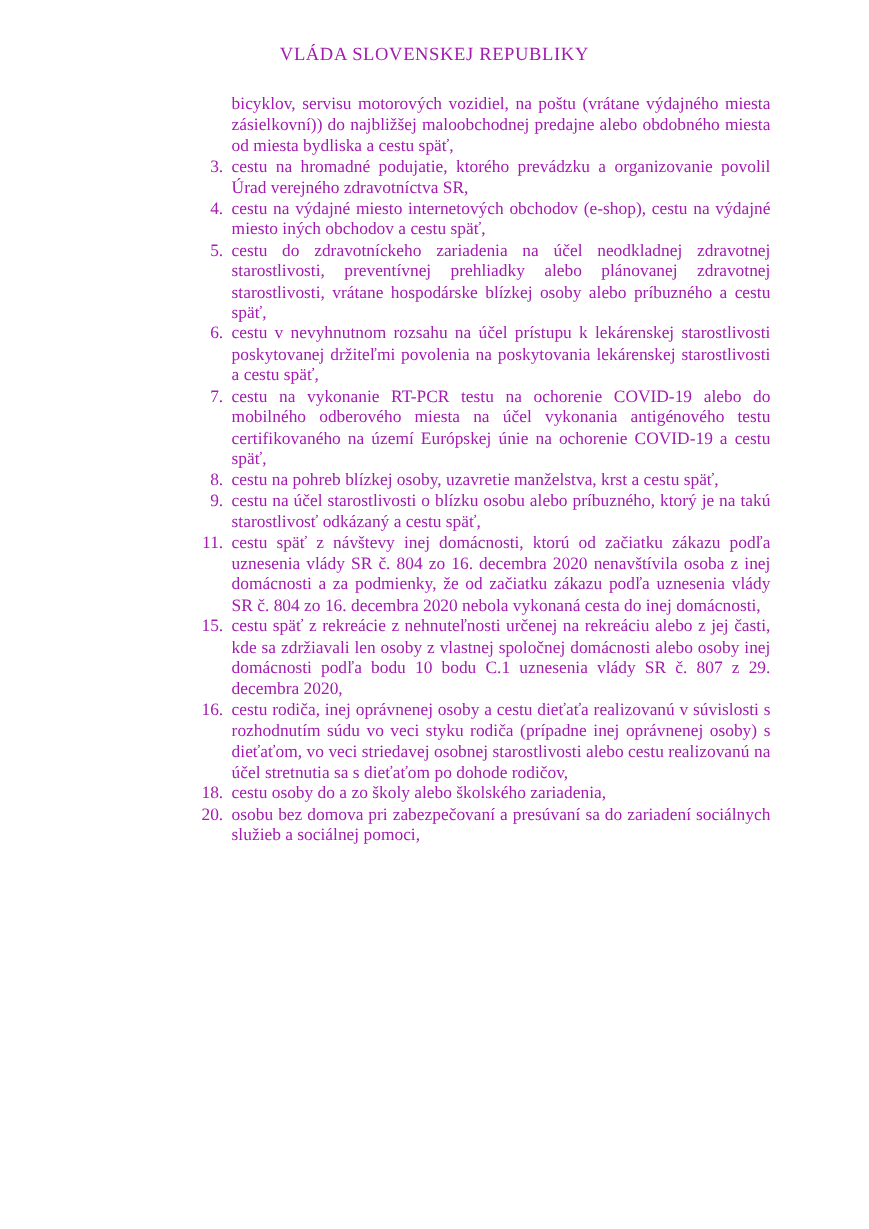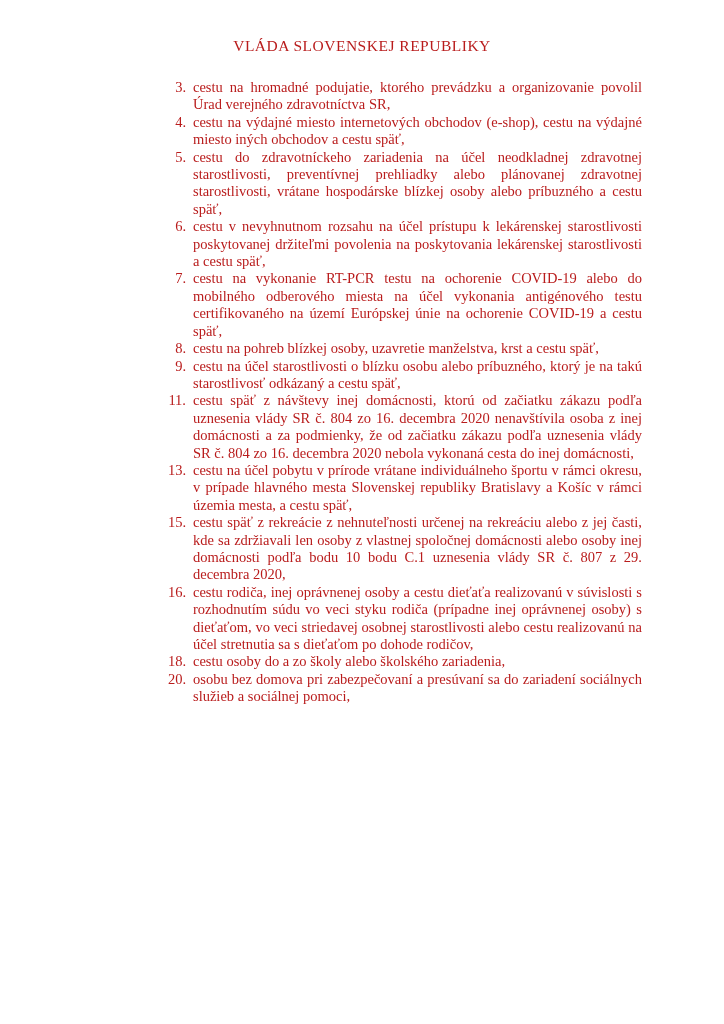--- a/index.html
+++ b/index.html
@@ -6,21 +6,21 @@
     margin: 0;
     padding: 0;
     background: #ffffff;
   }
   .page {
     position: relative;
     width: 724px;
     height: 756px;
     background: #ffffff;
     font-family: "Liberation Serif", "DejaVu Serif", serif;
-    color: #b91c1c;
+    color: #a21caf;
     overflow: hidden;
   }
   .doc-title {
     position: absolute;
     top: 37px;
     left: 0;
     width: 724px;
     text-align: center;
     font-size: 15.5px;
     letter-spacing: 0.5px;
@@ -72,20 +72,21 @@
   }
 </style>
 </head>
 <body>
 
 <div class="page">
 
   <div class="doc-title">VLÁDA SLOVENSKEJ REPUBLIKY</div>
 
   <div class="doc-body">
+    <p class="cont-para">bicyklov, servisu motorových vozidiel, na poštu (vrátane výdajného miesta zásielkovní)) do najbližšej maloobchodnej predajne alebo obdobného miesta od miesta bydliska a cestu späť,</p>
     <div class="num-list">
         <div class="list-item">
           <span class="num">3.</span>
           <span class="txt">cestu na hromadné podujatie, ktorého prevádzku a organizovanie povolil Úrad verejného zdravotníctva SR,</span>
         </div>
         <div class="list-item">
           <span class="num">4.</span>
           <span class="txt">cestu na výdajné miesto internetových obchodov (e-shop), cestu na výdajné miesto iných obchodov a cestu späť,</span>
         </div>
         <div class="list-item">
@@ -106,24 +107,20 @@
         </div>
         <div class="list-item">
           <span class="num">9.</span>
           <span class="txt">cestu na účel starostlivosti o blízku osobu alebo príbuzného, ktorý je na takú starostlivosť odkázaný a cestu späť,</span>
         </div>
         <div class="list-item">
           <span class="num">11.</span>
           <span class="txt">cestu späť z návštevy inej domácnosti, ktorú od začiatku zákazu podľa uznesenia vlády SR č. 804 zo 16. decembra 2020 nenavštívila osoba z inej domácnosti a za podmienky, že od začiatku zákazu podľa uznesenia vlády SR č. 804 zo 16. decembra 2020 nebola vykonaná cesta do inej domácnosti,</span>
         </div>
         <div class="list-item">
-          <span class="num">13.</span>
-          <span class="txt">cestu na účel pobytu v prírode vrátane individuálneho športu v rámci okresu, v prípade hlavného mesta Slovenskej republiky Bratislavy a Košíc v rámci územia mesta, a cestu späť,</span>
-        </div>
-        <div class="list-item">
           <span class="num">15.</span>
           <span class="txt">cestu späť z rekreácie z nehnuteľnosti určenej na rekreáciu alebo z jej časti, kde sa zdržiavali len osoby z vlastnej spoločnej domácnosti alebo osoby inej domácnosti podľa bodu 10 bodu C.1 uznesenia vlády SR č. 807 z 29. decembra 2020,</span>
         </div>
         <div class="list-item">
           <span class="num">16.</span>
           <span class="txt">cestu rodiča, inej oprávnenej osoby a cestu dieťaťa realizovanú v súvislosti s rozhodnutím súdu vo veci styku rodiča (prípadne inej oprávnenej osoby) s dieťaťom, vo veci striedavej osobnej starostlivosti alebo cestu realizovanú na účel stretnutia sa s dieťaťom po dohode rodičov,</span>
         </div>
         <div class="list-item">
           <span class="num">18.</span>
           <span class="txt">cestu osoby do a zo školy alebo školského zariadenia,</span>

